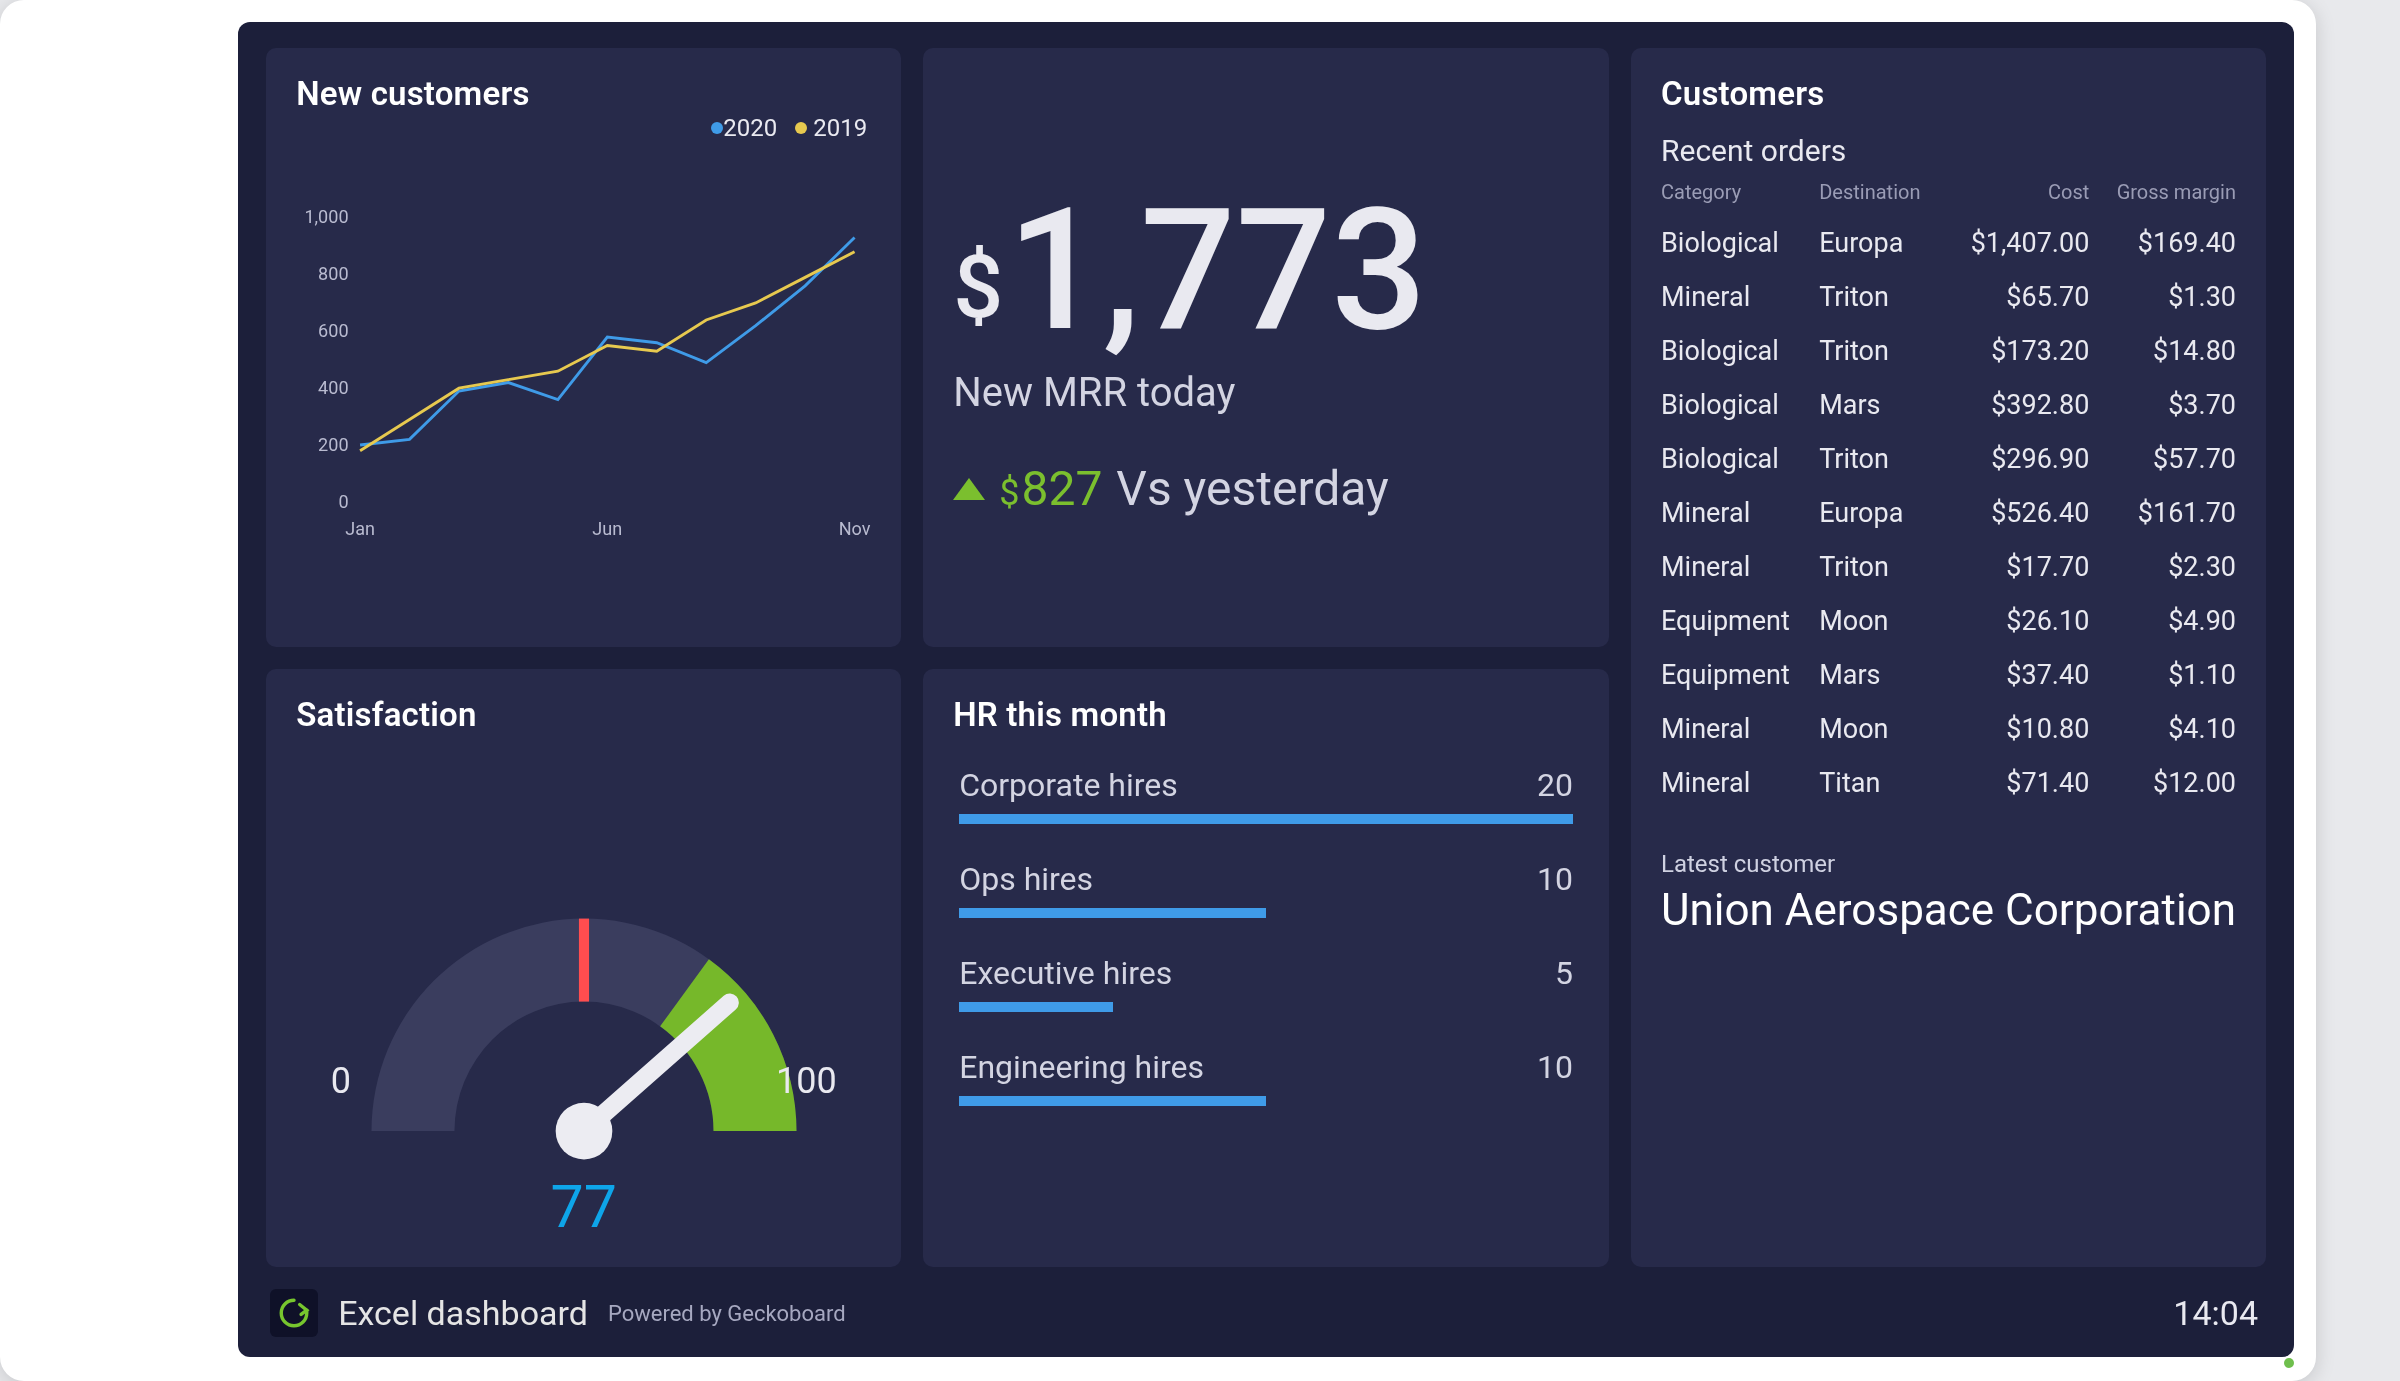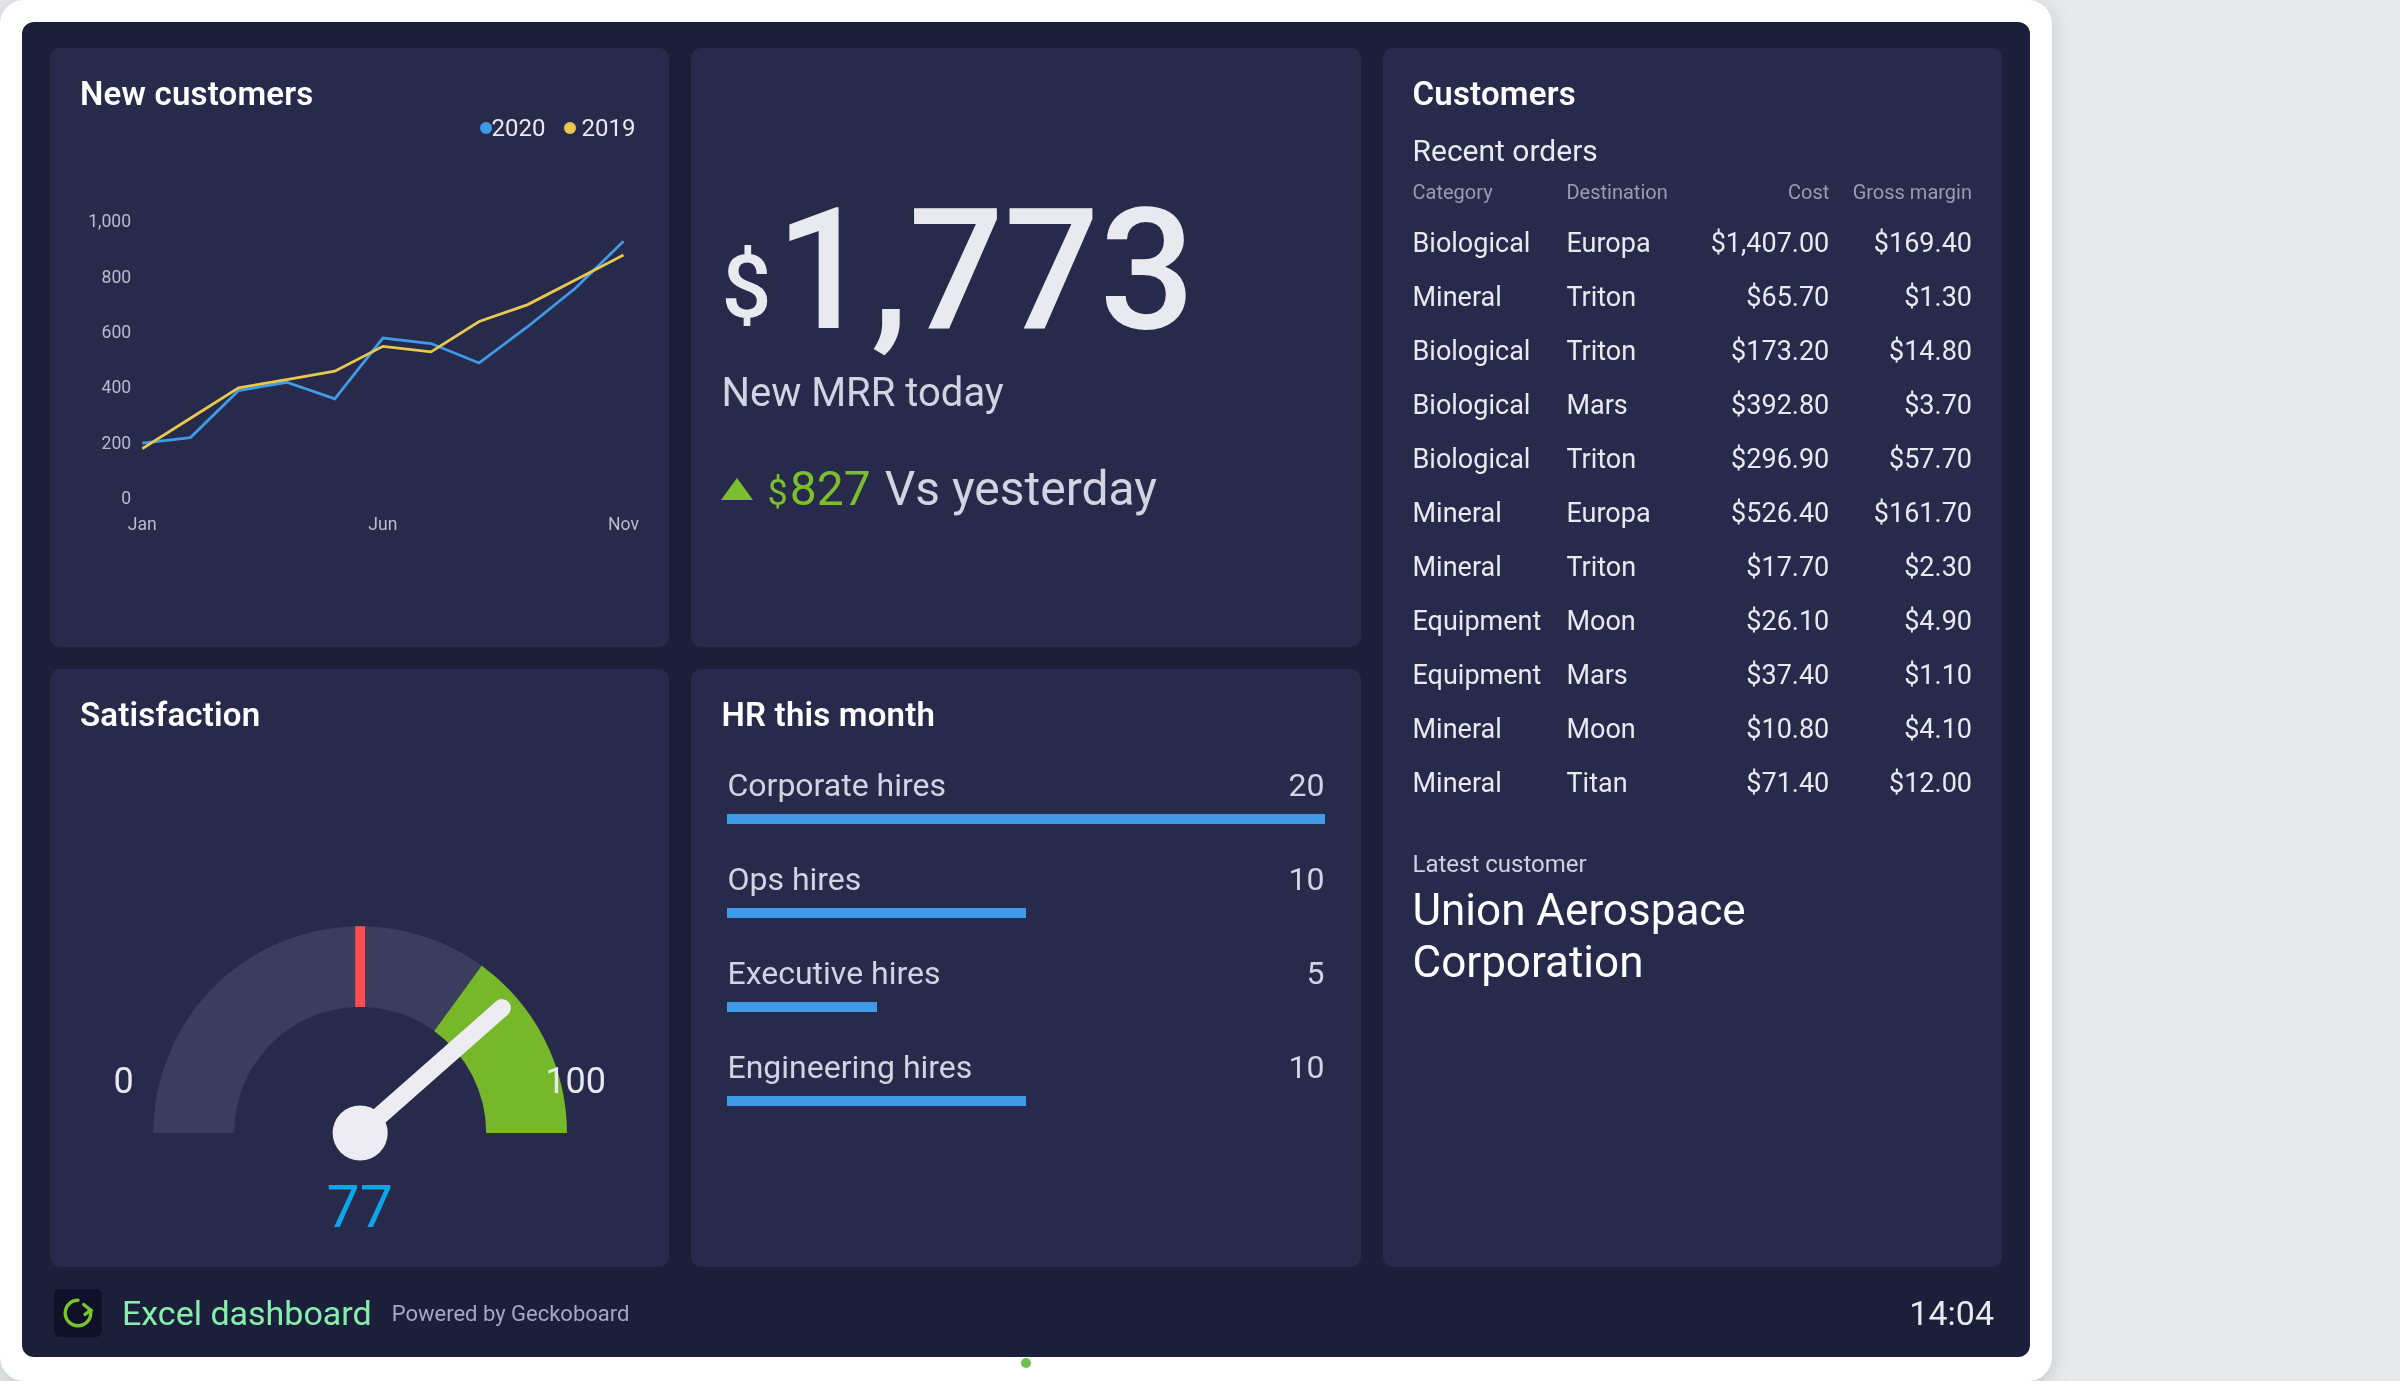--- a/index.html
+++ b/index.html
@@ -5,29 +5,30 @@
   * { box-sizing: border-box; margin: 0; padding: 0; }
   html, body { width: 100%; height: 100%; }
   body {
     font-family: -apple-system, BlinkMacSystemFont, "Segoe UI", Roboto, Helvetica, Arial, sans-serif;
     background: #e8e9ec;
     display: flex;
     align-items: center;
     justify-content: center;
   }
   .screen-frame {
-    width: 2052px;
+    width: 2316px;
     height: 1381px;
     transform-origin: top left;
     background: #fff;
     border-radius: 24px;
     padding: 22px 22px 12px 22px;
     box-shadow: 0 4px 20px rgba(0,0,0,.15);
     display: flex;
     flex-direction: column;
+    align-items: flex-end;
   }
   .screen-inner {
     flex: 1;
     background: #1c1f3a;
     border-radius: 12px;
     padding: 26px 28px 20px 28px;
     display: flex;
     flex-direction: column;
     gap: 20px;
     color: #e9e9f0;
@@ -91,21 +92,21 @@
   table.orders th.r, table.orders td.r { text-align:right; }
   table.orders td { font-size:27px; color:#e9e9f0; padding:11px 0; }
   .latest-label { font-size:24px; color:#cfd1e1; margin-top:40px;}
   .latest-name { font-size:44px; color:#fff; margin-top:6px; font-weight:400;}
 
   
   .footer { display:flex; align-items:center; justify-content:space-between; padding:2px 8px 0 4px;}
   .footer-left { display:flex; align-items:center; gap:20px;}
   .brand-icon { width:48px; height:48px; border-radius:6px; background:#0f1128; display:flex; align-items:center; justify-content:center; color:#77c62e;}
   .brand-icon svg { width:34px; height:34px; }
-  .brand-title { font-size:34px; color:#86efac; font-weight:400;}
+  .brand-title { font-size:34px; color:#e5e5e5; font-weight:400;}
   .brand-sub { font-size:22px; color:#a6a8c0;}
   .clock { font-size:34px; color:#e9e9f0;}
   .chin { height:12px; display:flex; align-items:center; justify-content:center;}
   .chin-dot { width:10px;height:10px;border-radius:50%;background:#6fbf4d;}
 </style>
 </head>
 <body>
 
 <div class="screen-frame" id="frame" style="transform: scale(1); position: absolute; left: 0px; top: 0px;">
   <div class="screen-inner">

